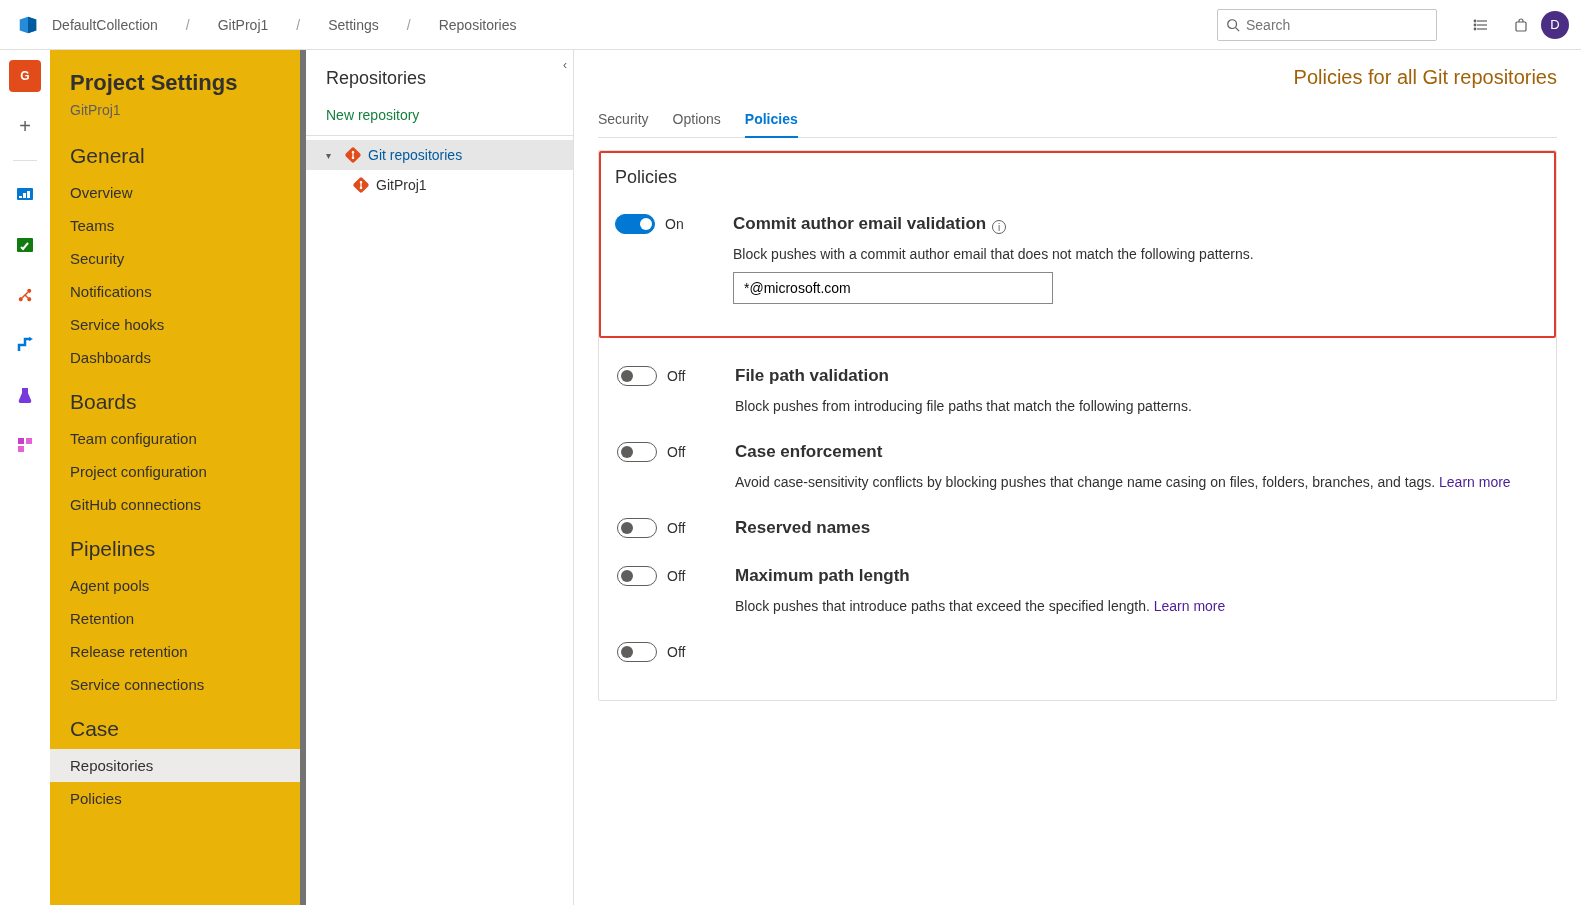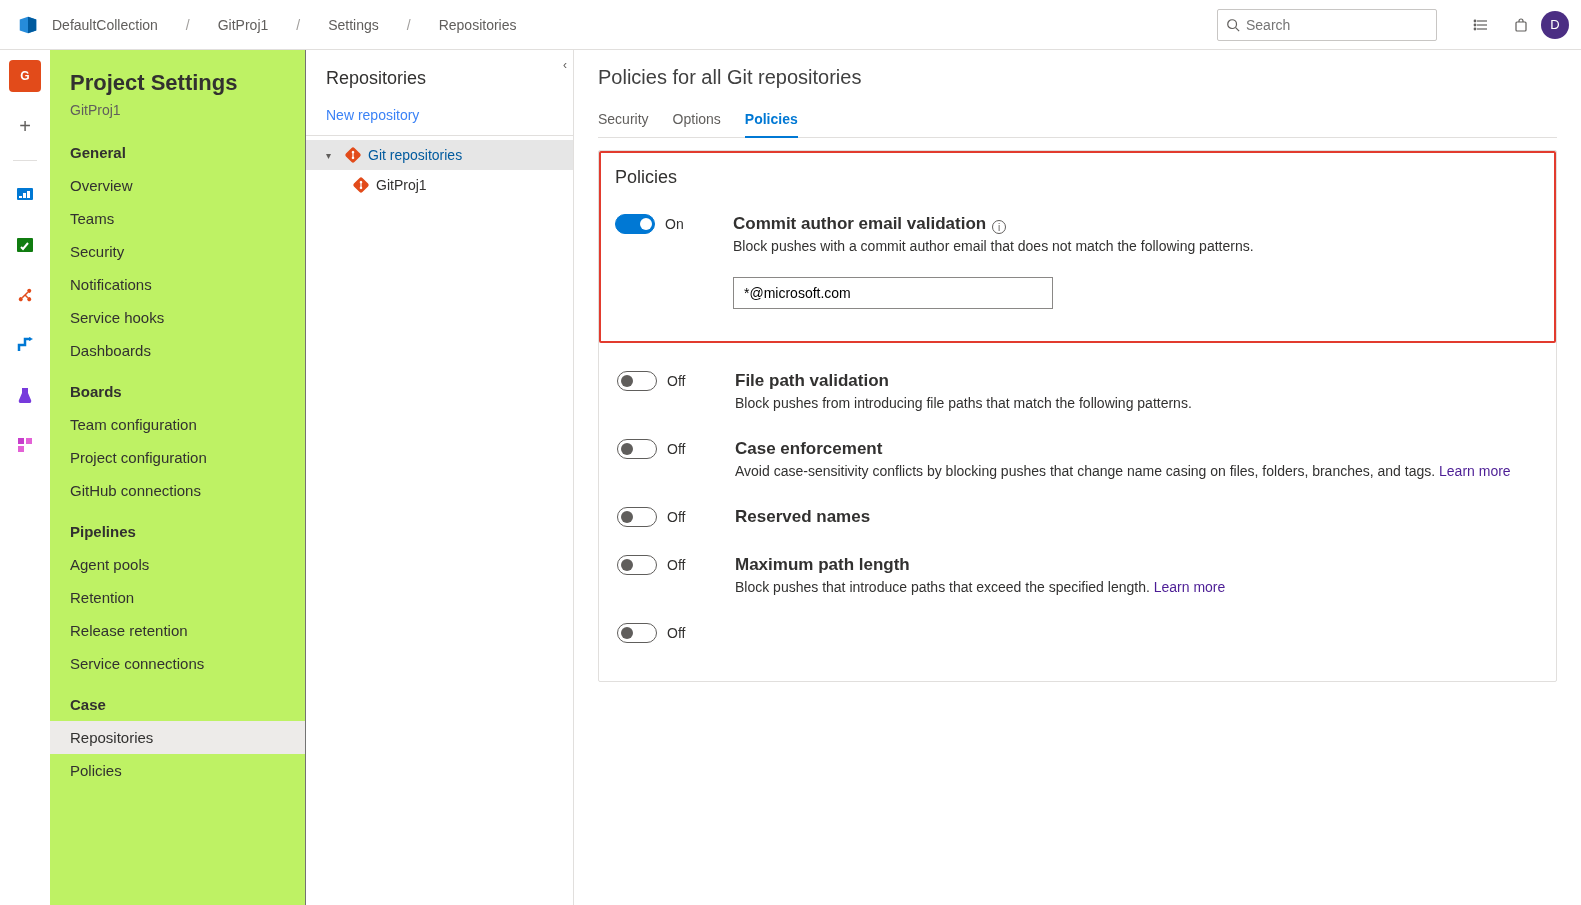--- a/index.html
+++ b/index.html
@@ -22,44 +22,44 @@
 .body { flex:1; display:flex; overflow:hidden; }
 
 
 .icon-rail { width: 50px; background:#fff; display:flex; flex-direction:column; align-items:center; padding-top:10px; gap:18px; }
 .rail-item { width:32px; height:32px; border-radius:4px; display:flex; align-items:center; justify-content:center; cursor:pointer; }
 .rail-item.square { font-size:12px; color:#fff; font-weight:600; }
 .rail-item.plus { color:#605e5c; font-size:20px; }
 .rail-divider { width:24px; height:1px; background:#e1dfdd; }
 
 
-.settings-nav { width: 256px; background:#bef264; border-right:1px solid #737373; padding: 20px 0 20px 0; overflow-y:auto; }
+.settings-nav { width: 256px; background:#eab308; border-right:6px solid #737373; padding: 20px 0 20px 0; overflow-y:auto; }
 .settings-nav .title { font-size:22px; font-weight:600; padding: 0 20px; }
 .settings-nav .subtitle { color:#605e5c; padding: 6px 20px 16px; font-size:14px; }
 .nav-section { padding: 0 0 6px; }
-.nav-section .sec-head { font-weight:700; padding: 10px 20px 8px; font-size:15px; }
+.nav-section .sec-head { font-weight:400; padding: 10px 20px 8px; font-size:21px; }
 .nav-link { padding: 8px 20px; cursor:pointer; font-size:15px; color:#323130; }
 .nav-link.selected { background:#edebe9; }
 
 
 .repo-col { width: 268px; border-right:1px solid #e1dfdd; padding-top: 18px; position:relative; }
 .repo-col .collapse-handle { position:absolute; top:8px; right:6px; color:#605e5c; font-size:12px; cursor:pointer; }
 .repo-col h2 { font-size:18px; font-weight:400; padding:0 20px 6px; color:#323130; }
-.repo-col .new-repo { padding: 12px 20px; color:#3b82f6; border-bottom:1px solid #e1dfdd; cursor:pointer; font-size:14px; }
+.repo-col .new-repo { padding: 12px 20px; color:#15803d; border-bottom:1px solid #e1dfdd; cursor:pointer; font-size:14px; }
 .tree { padding-top: 4px; }
 .tree-item { display:flex; align-items:center; gap:8px; padding: 7px 20px 7px 32px; font-size:14px; cursor:pointer; }
 .tree-item.root { padding-left: 20px; }
 .tree-item.selected { background:#e6e6e6; color:#005a9e; }
 .tree-item.selected .git-icon { }
 .tree-item .chev { width:12px; color:#605e5c; font-size:10px; }
 .git-icon { display:inline-flex; transform: rotate(45deg); }
 
 
 .main { flex:1; padding: 16px 24px; overflow-y:auto; }
-.main h1 { font-size:20px; font-weight:400; color:#404040; margin-bottom: 14px; }
+.main h1 { font-size:20px; font-weight:400; color:#a16207; margin-bottom: 14px; text-align: right; }
 .tabs { display:flex; gap:24px; border-bottom:1px solid #e1dfdd; margin-bottom: 12px; }
 .tab { padding: 8px 0 10px; cursor:pointer; color:#605e5c; font-size:14px; }
 .tab.active { color:#0078d4; font-weight:600; position:relative; }
 .tab.active::after { content:""; position:absolute; left:0; right:0; bottom:-1px; height:2px; background:#0078d4; }
 
 .policies-card { border:1px solid #e1dfdd; border-radius:2px; padding: 14px 18px 24px; }
 .policies-card h3 { font-size:18px; font-weight:400; margin-bottom: 14px; }
 
 .highlight-box { border: 2px solid #e23b2e; border-radius:2px; padding: 10px 14px 18px; margin: -14px -18px 14px; }
 .highlight-box h3 { margin-top:4px; margin-bottom:12px; }
@@ -68,23 +68,23 @@
 .toggle-col { display:flex; align-items:center; gap:10px; width: 100px; flex-shrink:0; }
 .toggle { width:40px; height:20px; border-radius:10px; background:#fff; border:1px solid #605e5c; position:relative; cursor:pointer; }
 .toggle .knob { position:absolute; width:12px; height:12px; border-radius:50%; background:#605e5c; top:3px; left:3px; transition: left .1s; }
 .toggle.on { background:#0078d4; border-color:#0078d4; }
 .toggle.on .knob { left:24px; background:#fff; }
 .toggle-label { font-size:14px; }
 
 .policy-body { flex:1; }
 .policy-title { font-size:17px; font-weight:600; display:flex; align-items:flex-end; gap:6px; }
 .info-icon { width:14px; height:14px; border:1px solid #605e5c; border-radius:50%; display:inline-flex; align-items:center; justify-content:center; font-size:10px; color:#605e5c; font-weight:400; cursor:pointer; }
-.policy-desc { margin-top:4px; font-size:14px; color:#323130; }
+.policy-desc { margin-top:12px; font-size:14px; color:#323130; }
 .policy-desc a { color:#4c1d95; text-decoration:none; }
-.policy-input { margin-top:23px; width:320px; height:32px; border:1px solid #8a8886; padding:12px 10px; font-size:14px; }
+.policy-input { margin-top:10px; width:320px; height:32px; border:1px solid #8a8886; padding:12px 10px; font-size:14px; }
 </style>
 </head>
 <body>
 
 <div class="app">
 
   <div class="top-header">
     <div class="logo">
       <svg width="22" height="22" viewBox="0 0 24 24">
           <path fill="#0078d4" d="M3 6 L12 3 L21 6 L21 18 L12 21 L3 18 Z" opacity="0.85"></path>

